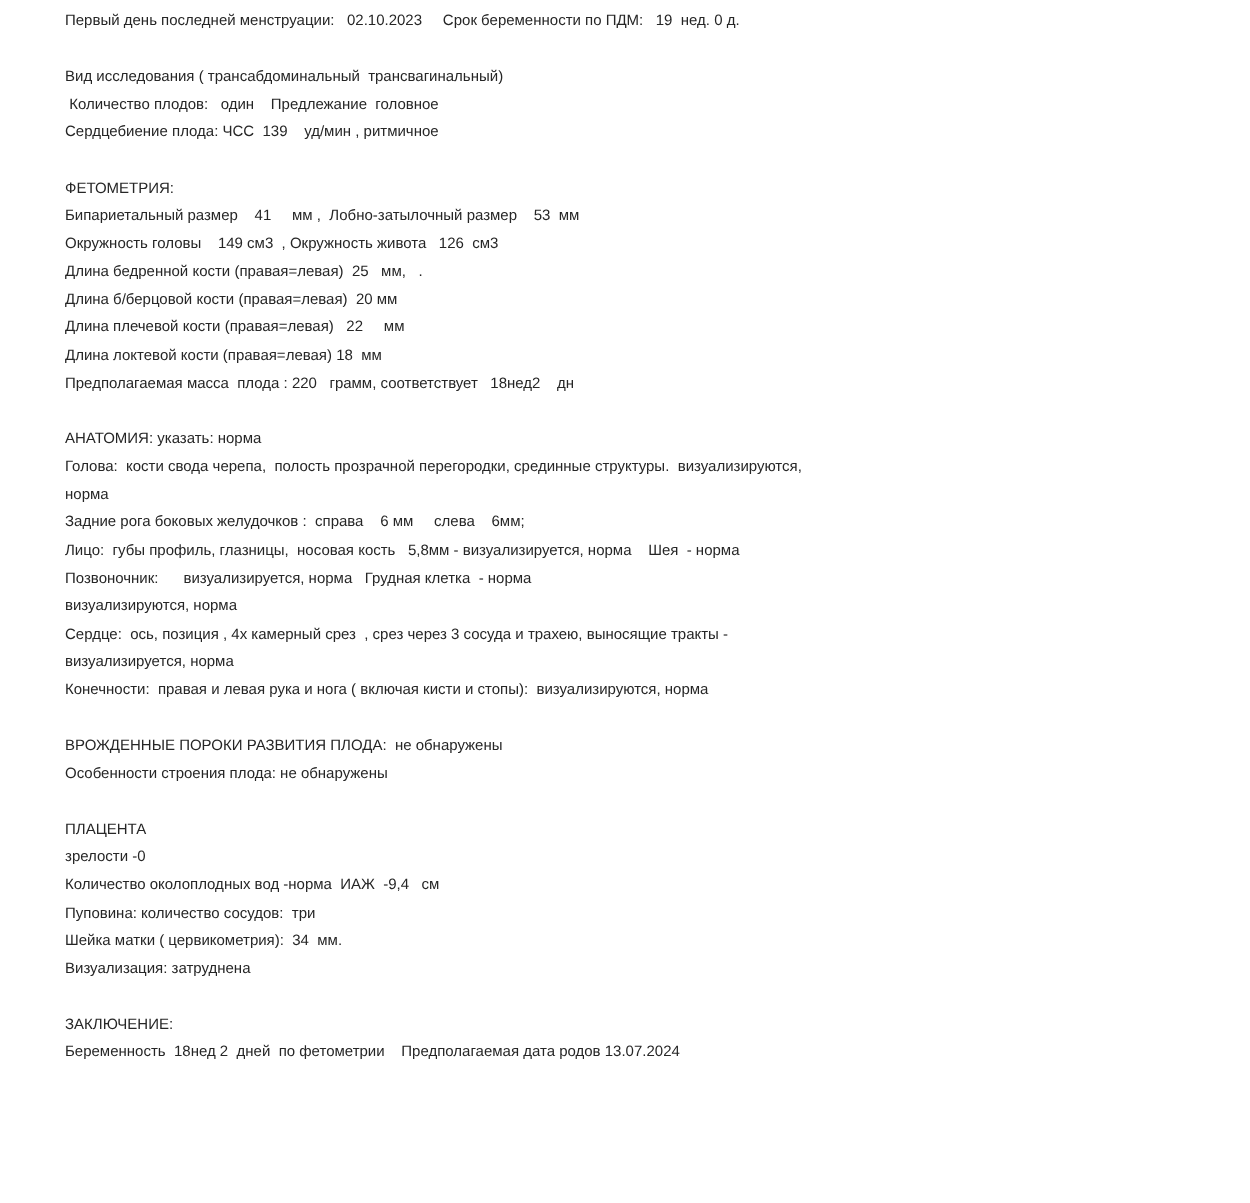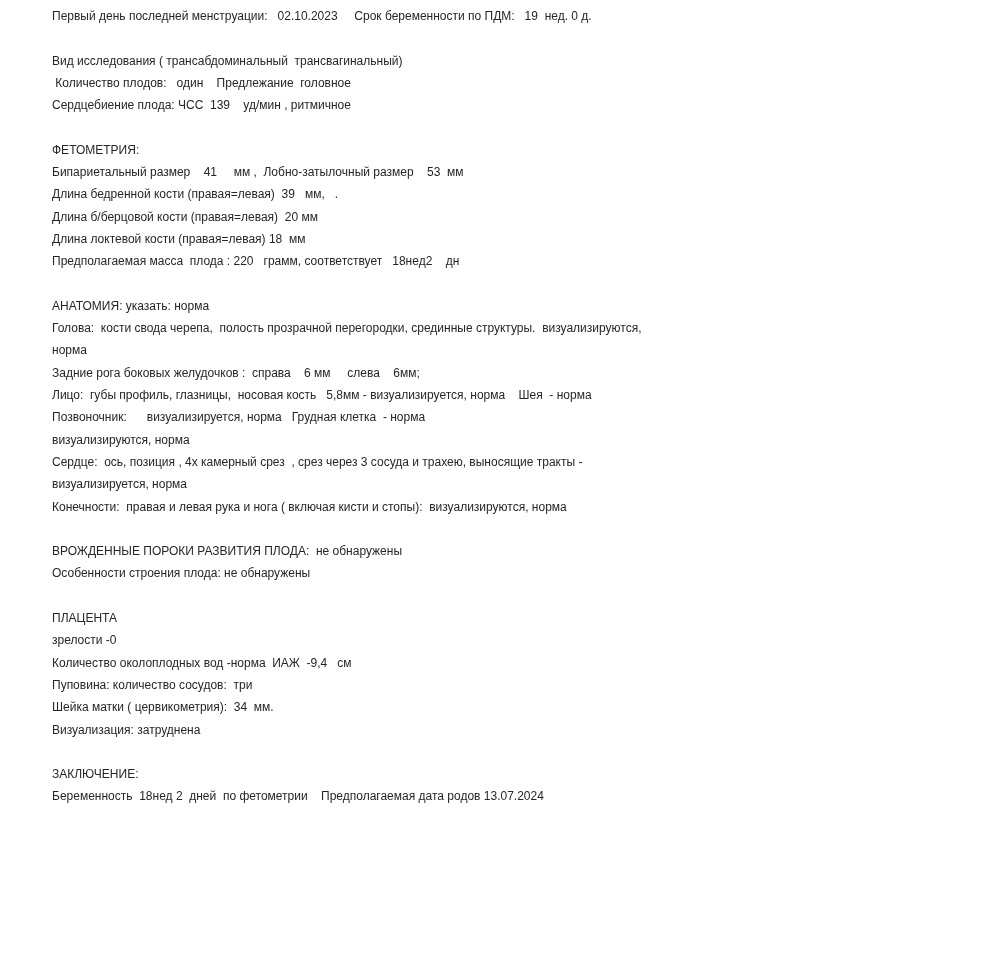--- a/index.html
+++ b/index.html
@@ -45,22 +45,24 @@
 
     <div class="section">
       <div class="line">Вид исследования ( трансабдоминальный  трансвагинальный)</div>
       <div class="line"> Количество плодов:   один    Предлежание  головное</div>
       <div class="line">Сердцебиение плода: ЧСС  139    уд/мин , ритмичное</div>
     </div>
 
     <div class="section">
       <div class="line">ФЕТОМЕТРИЯ:</div>
       <div class="line">Бипариетальный размер    41     мм ,  Лобно-затылочный размер    53  мм</div>
-      <div class="line">Длина бедренной кости (правая=левая)  39   мм,   .</div>
+      <div class="line">Окружность головы    149 см3  , Окружность живота   126  см3</div>
+      <div class="line">Длина бедренной кости (правая=левая)  25   мм,   .</div>
       <div class="line">Длина б/берцовой кости (правая=левая)  20 мм</div>
+      <div class="line">Длина плечевой кости (правая=левая)   22     мм</div>
       <div class="line">Длина локтевой кости (правая=левая) 18  мм</div>
       <div class="line">Предполагаемая масса  плода : 220   грамм, соответствует   18нед2    дн</div>
     </div>
 
     <div class="section">
       <div class="line">АНАТОМИЯ: указать: норма</div>
       <div class="line">Голова:  кости свода черепа,  полость прозрачной перегородки, срединные структуры.  визуализируются,</div>
       <div class="line">норма</div>
       <div class="line">Задние рога боковых желудочков :  справа    6 мм     слева    6мм;</div>
       <div class="line">Лицо:  губы профиль, глазницы,  носовая кость   5,8мм - визуализируется, норма    Шея  - норма</div>

